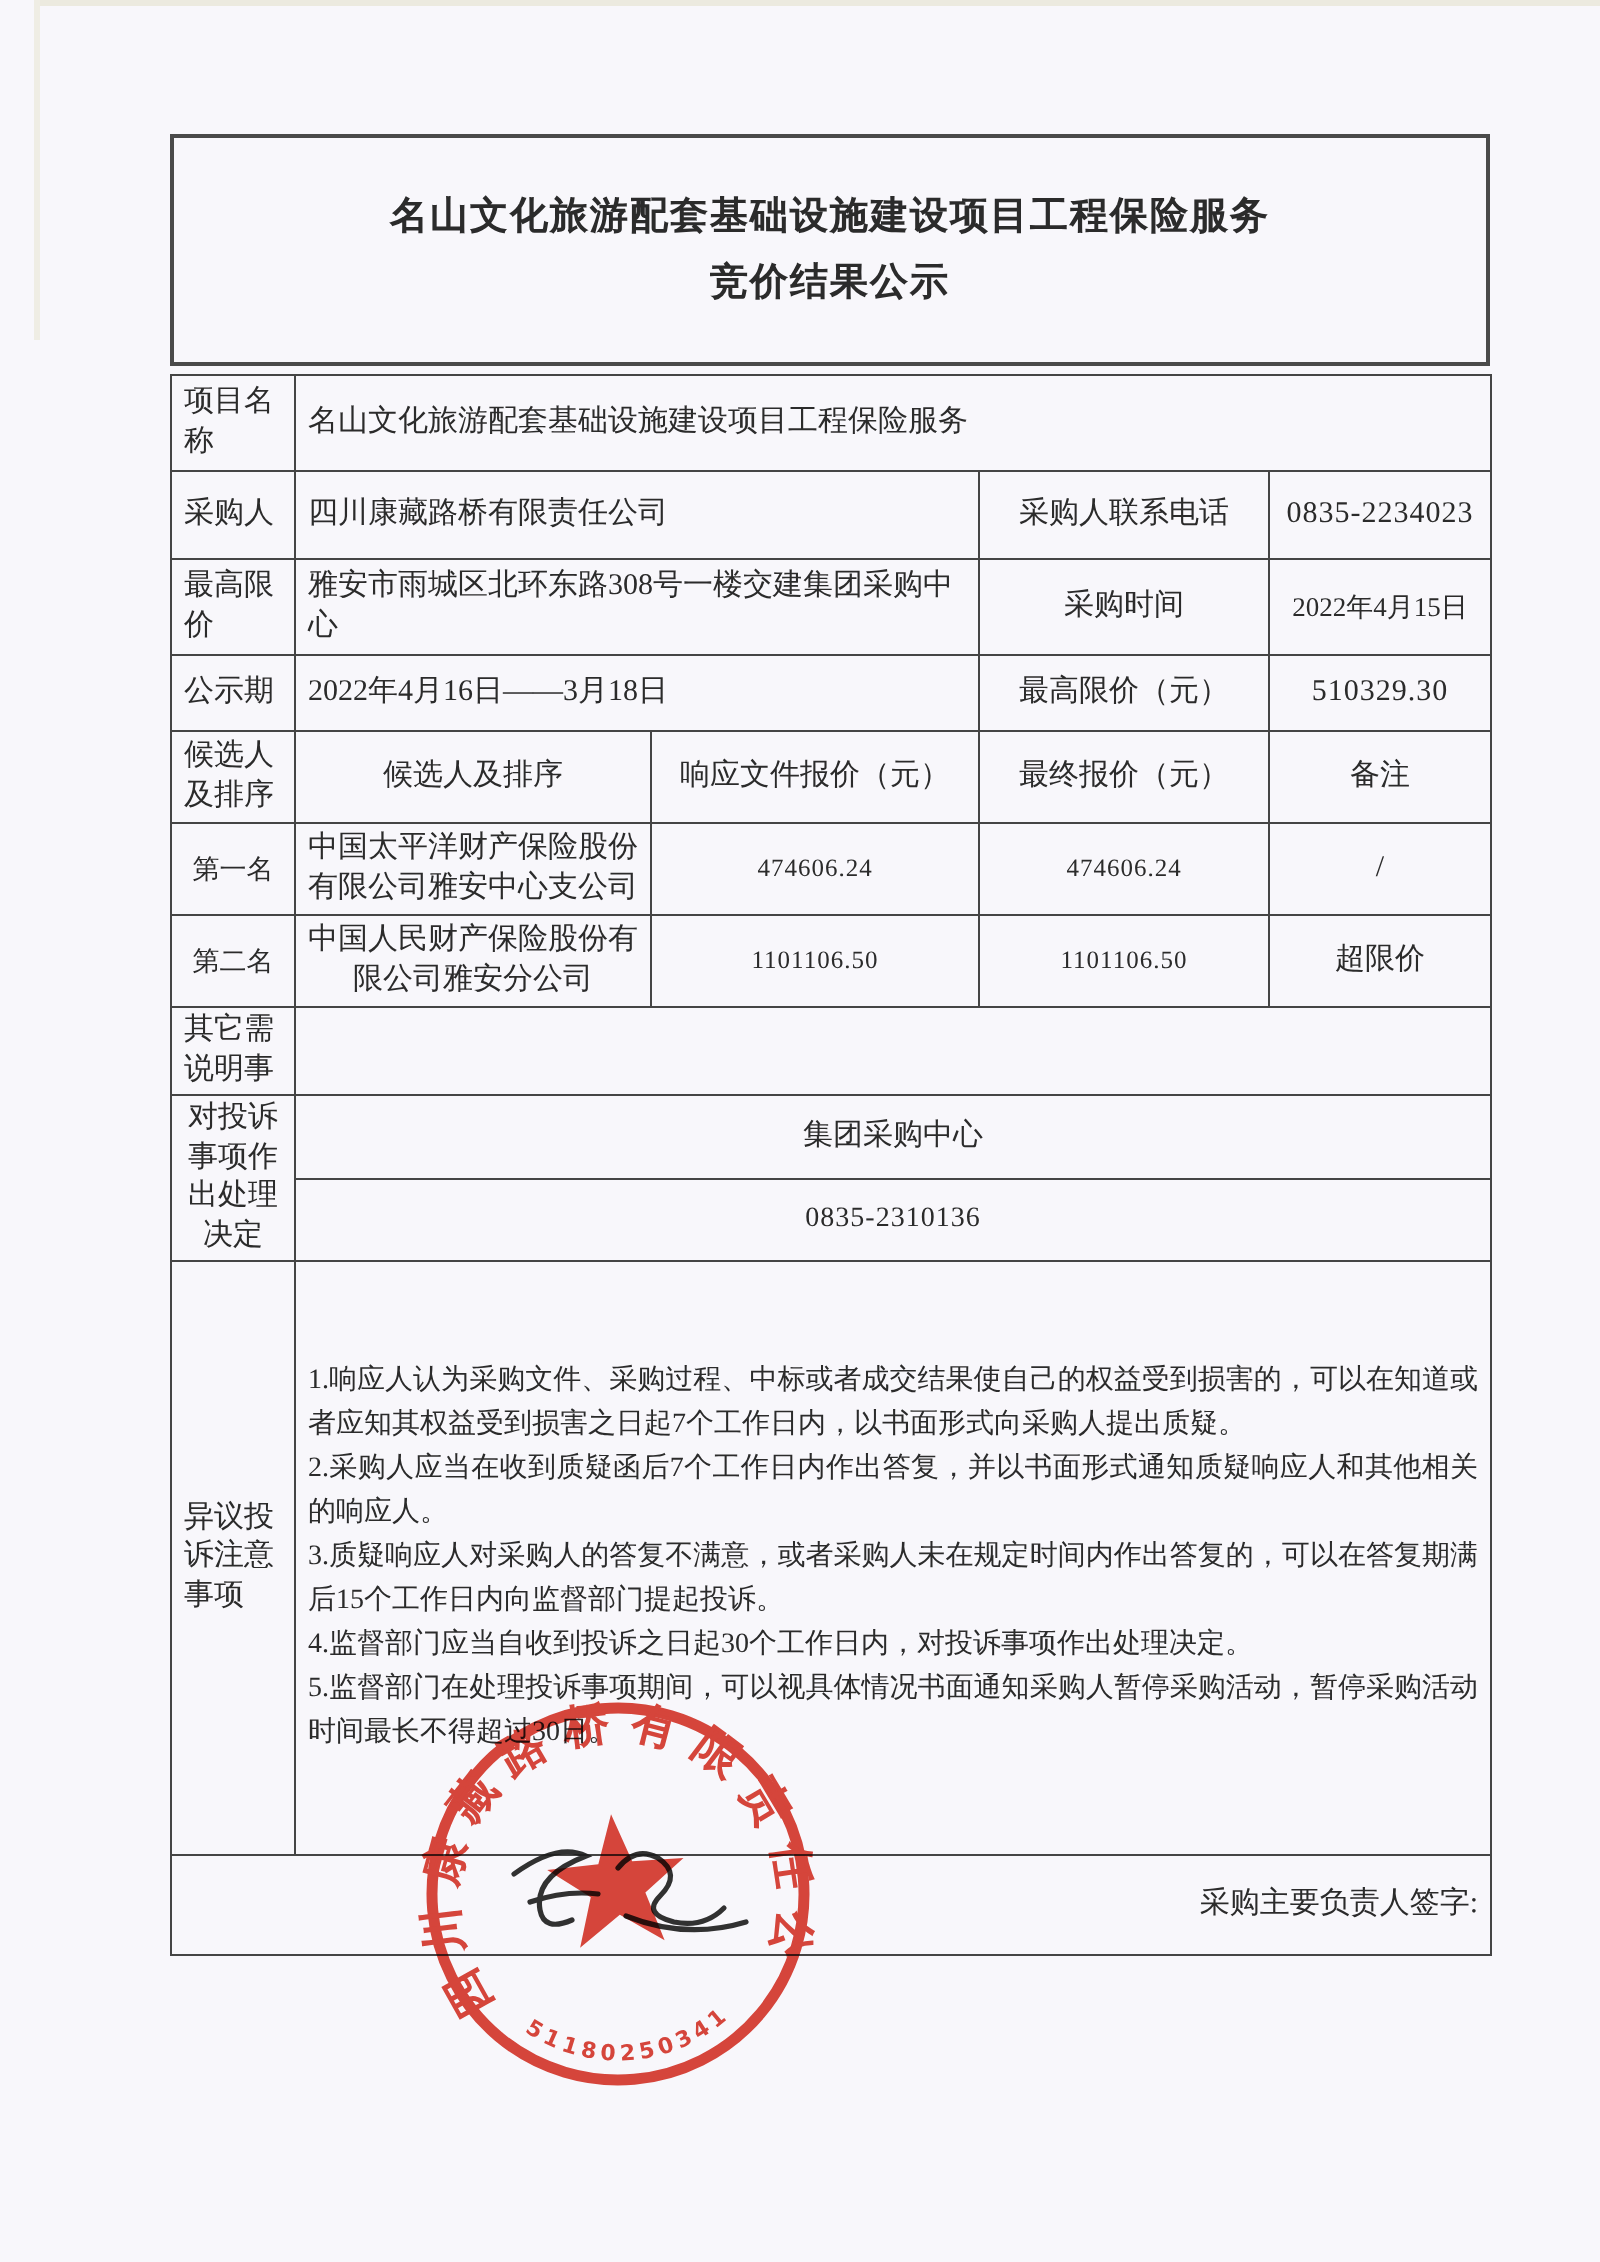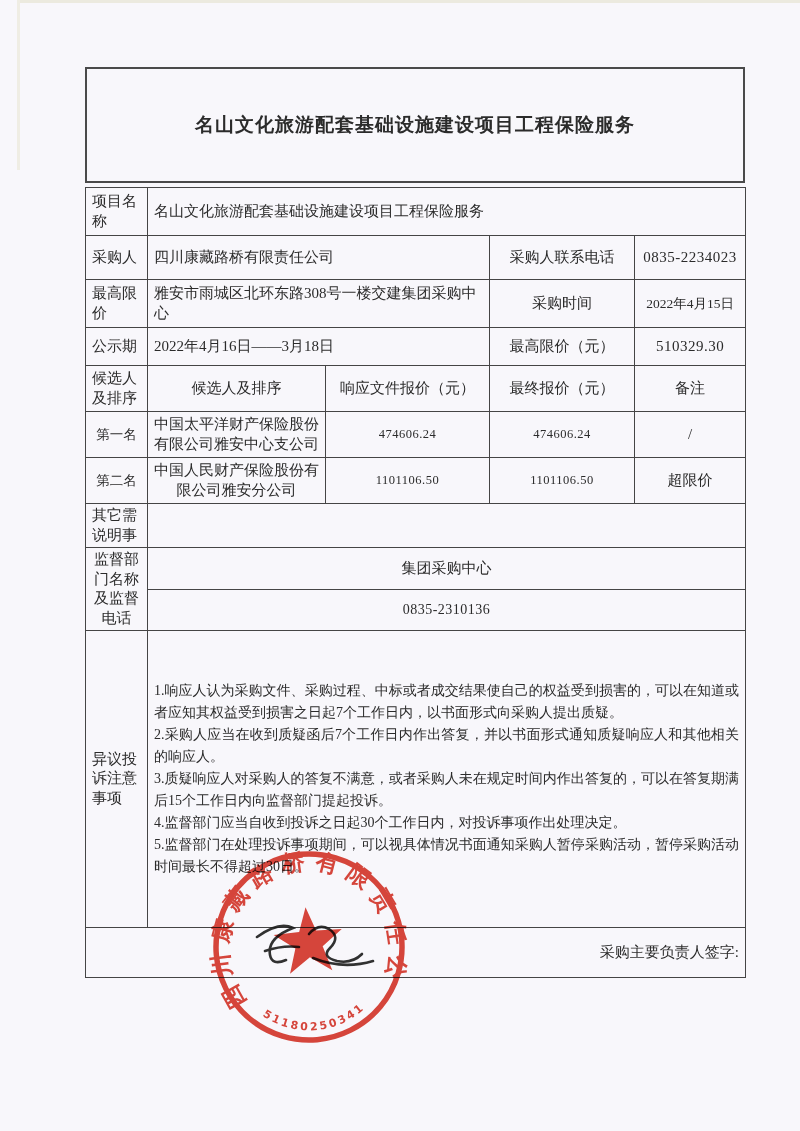--- a/index.html
+++ b/index.html
@@ -51,20 +51,21 @@
 </style>
 </head>
 <body>
 
 <div class="page">
   <div class="scan-edge-top"></div>
   <div class="scan-edge-left"></div>
 
   <div class="title-box">
     <div class="title-line">名山文化旅游配套基础设施建设项目工程保险服务</div>
+    <div class="title-line">竞价结果公示</div>
   </div>
 
   <table class="main">
     <colgroup>
       <col style="width:62px">
         <col style="width:178px">
         <col style="width:164px">
         <col style="width:145px">
         <col style="width:111px">
     </colgroup>
@@ -110,21 +111,21 @@
         <td class="name-cell">中国人民财产保险股份有限公司雅安分公司</td>
         <td class="num" style="font-size:12.5px">1101106.50</td>
         <td class="num" style="font-size:12.5px">1101106.50</td>
         <td class="c">超限价</td>
       </tr>
       <tr style="height:40px">
         <td class="lab">其它需说明事</td>
         <td colspan="4"></td>
       </tr>
       <tr style="height:40px">
-        <td class="lab c" rowspan="2">监督部门名称及监督电话</td>
+        <td class="lab c" rowspan="2">对投诉事项作出处理决定</td>
         <td colspan="4" class="c">集团采购中心</td>
       </tr>
       <tr style="height:40px">
         <td colspan="4" class="num" style="font-size:14px">0835-2310136</td>
       </tr>
       <tr style="height:297px">
         <td class="lab">异议投诉注意事项</td>
         <td colspan="4" class="obj">
           <div class="obj-item">1.响应人认为采购文件、采购过程、中标或者成交结果使自己的权益受到损害的，可以在知道或者应知其权益受到损害之日起7个工作日内，以书面形式向采购人提出质疑。</div>
           <div class="obj-item">2.采购人应当在收到质疑函后7个工作日内作出答复，并以书面形式通知质疑响应人和其他相关的响应人。</div>

